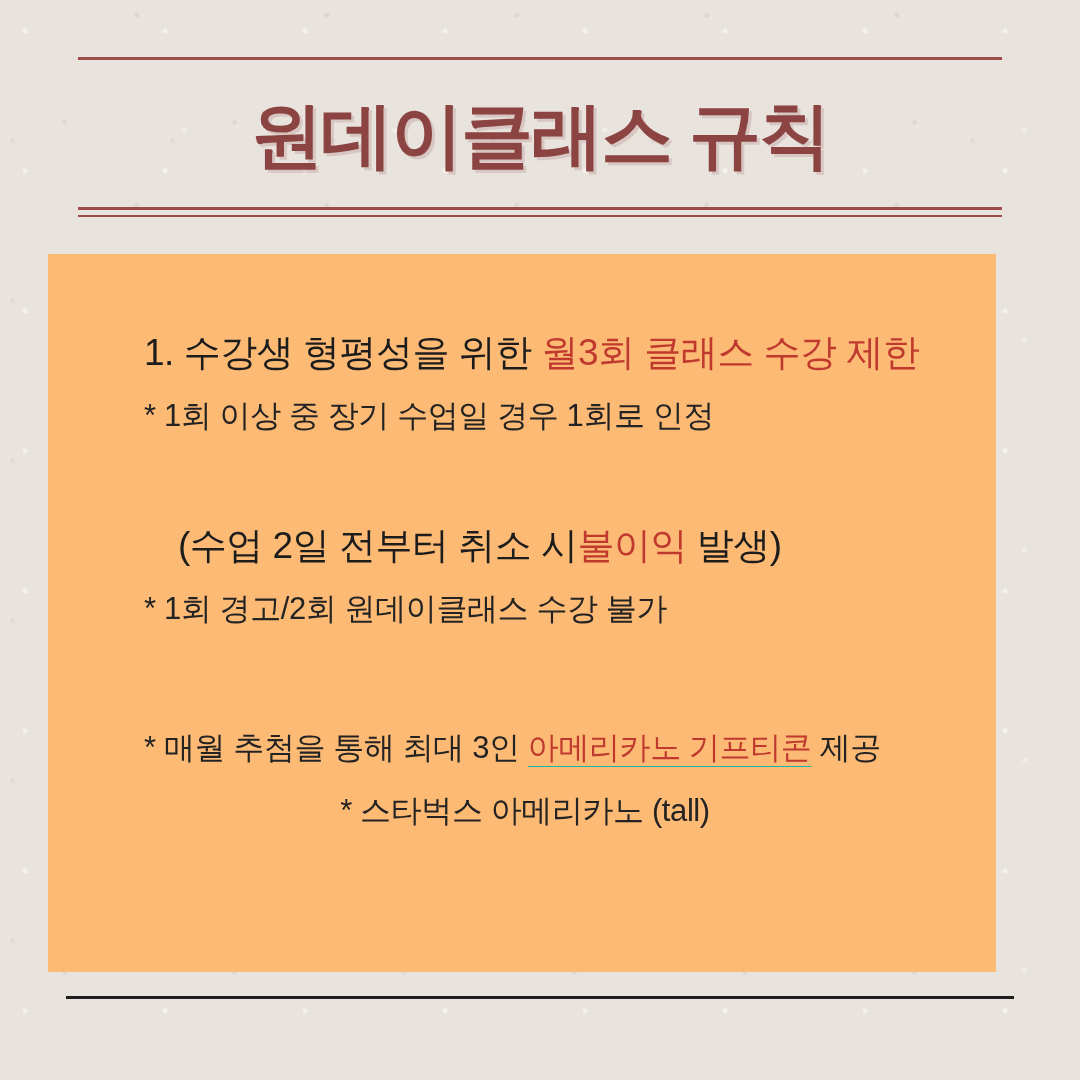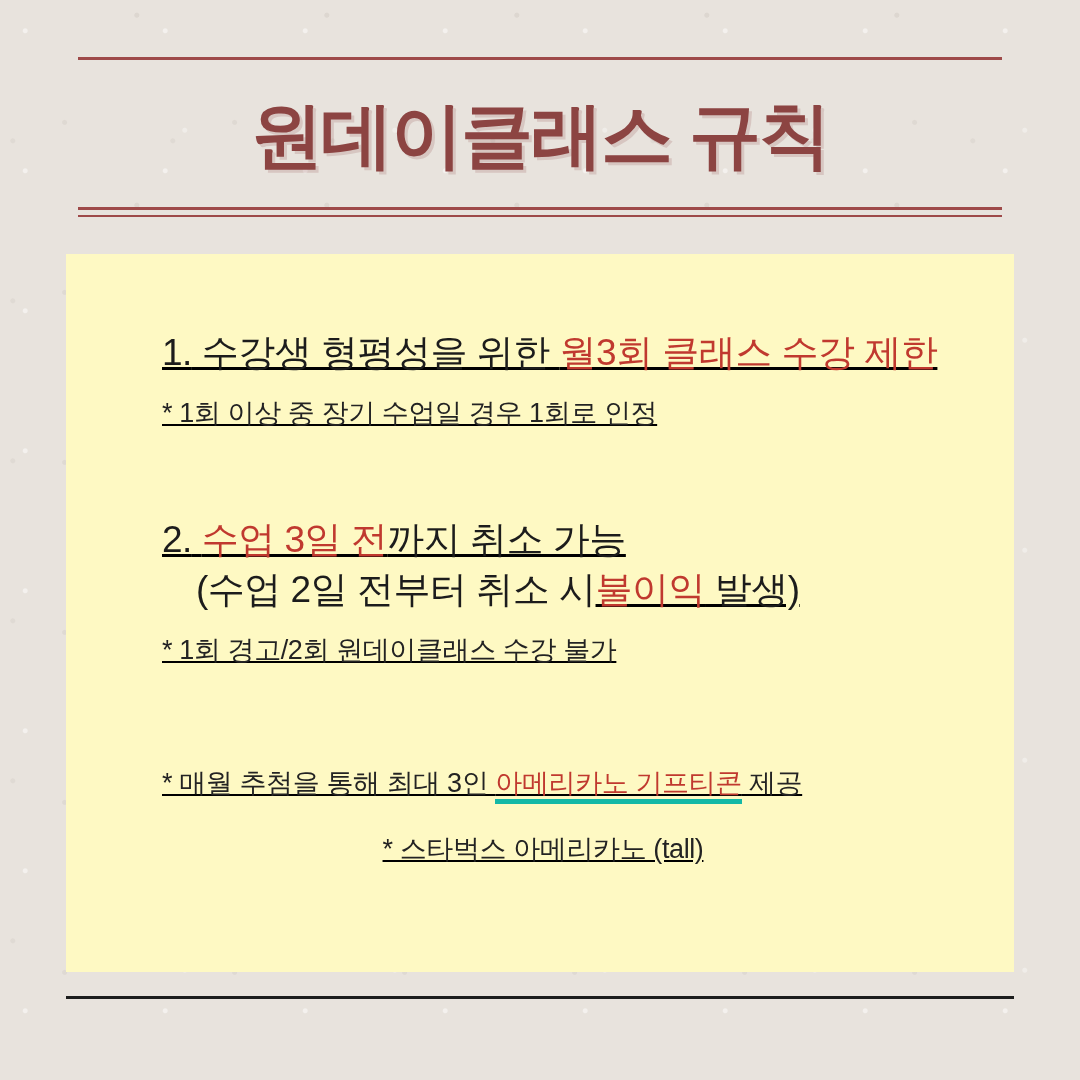--- a/index.html
+++ b/index.html
@@ -70,58 +70,57 @@
   }
   .rule-bottom-wrap .l2 {
     margin-top: 5px;
     border-top: 2px solid #9e4a49;
     height: 0;
   }
 
   
   .card {
     position: absolute;
-    left: 66px;
+    left: 48px;
     top: 254px;
     width: 948px;
     height: 718px;
-    background: #fef9c3;
+    background: #fdba74;
     box-sizing: border-box;
     padding: 74px 0 0 0;
-    text-decoration: underline;
   }
 
   .block { padding: 0 30px 0 96px; }
 
   .rule-line {
     font-size: 37px;
     color: #1c1c1c;
     line-height: 1.35;
     letter-spacing: -0.5px;
     font-weight: 400;
   }
   .rule-line .hl { color: #c0392f; }
   .rule-line .indent { display: inline-block; padding-left: 34px; text-align: center; }
 
   .sub {
-    font-size: 27px;
+    font-size: 31px;
     color: #232323;
     letter-spacing: -0.4px;
     margin-top: 16px;
     line-height: 1.45;
   }
   .sub .u {
     color: #c0392f;
-    border-bottom: 5px solid #14b8a6;
+    border-bottom: 1px solid #14b8a6;
     padding-bottom: 1px;
   }
   .sub.center {
     text-align: center;
     padding-right: 60px;
-    margin-top: 27px;
+    margin-top: 18px;
   }
 
   .gap-1 { height: 82px; }
   .gap-2 { height: 78px; }
 
   
   .rule-footer {
     position: absolute;
     left: 66px;
     right: 66px;
@@ -151,23 +150,20 @@
       <div class="rule-line">
         <span>1.</span><span> 수강생 형평성을 위한 </span><span class="hl">월3회 클래스 수강 제한</span>
       </div>
       <div class="sub">* 1회 이상 중 장기 수업일 경우 1회로 인정</div>
     </div>
 
     <div class="gap-1"></div>
 
     <div class="block">
       <div class="rule-line">
-        <span>2.</span><span> </span><span class="hl">수업 3일 전</span><span>까지 취소 가능</span>
-      </div>
-      <div class="rule-line">
         <span class="indent">(수업 2일 전부터 취소 시 </span><span class="hl">불이익</span><span> 발생)</span>
       </div>
       <div class="sub">* 1회 경고/2회 원데이클래스 수강 불가</div>
     </div>
 
     <div class="gap-2"></div>
 
     <div class="block">
       <div class="sub">
         <span>* 매월 추첨을 통해 최대 3인 </span><span class="u">아메리카노 기프티콘</span><span> 제공</span>

